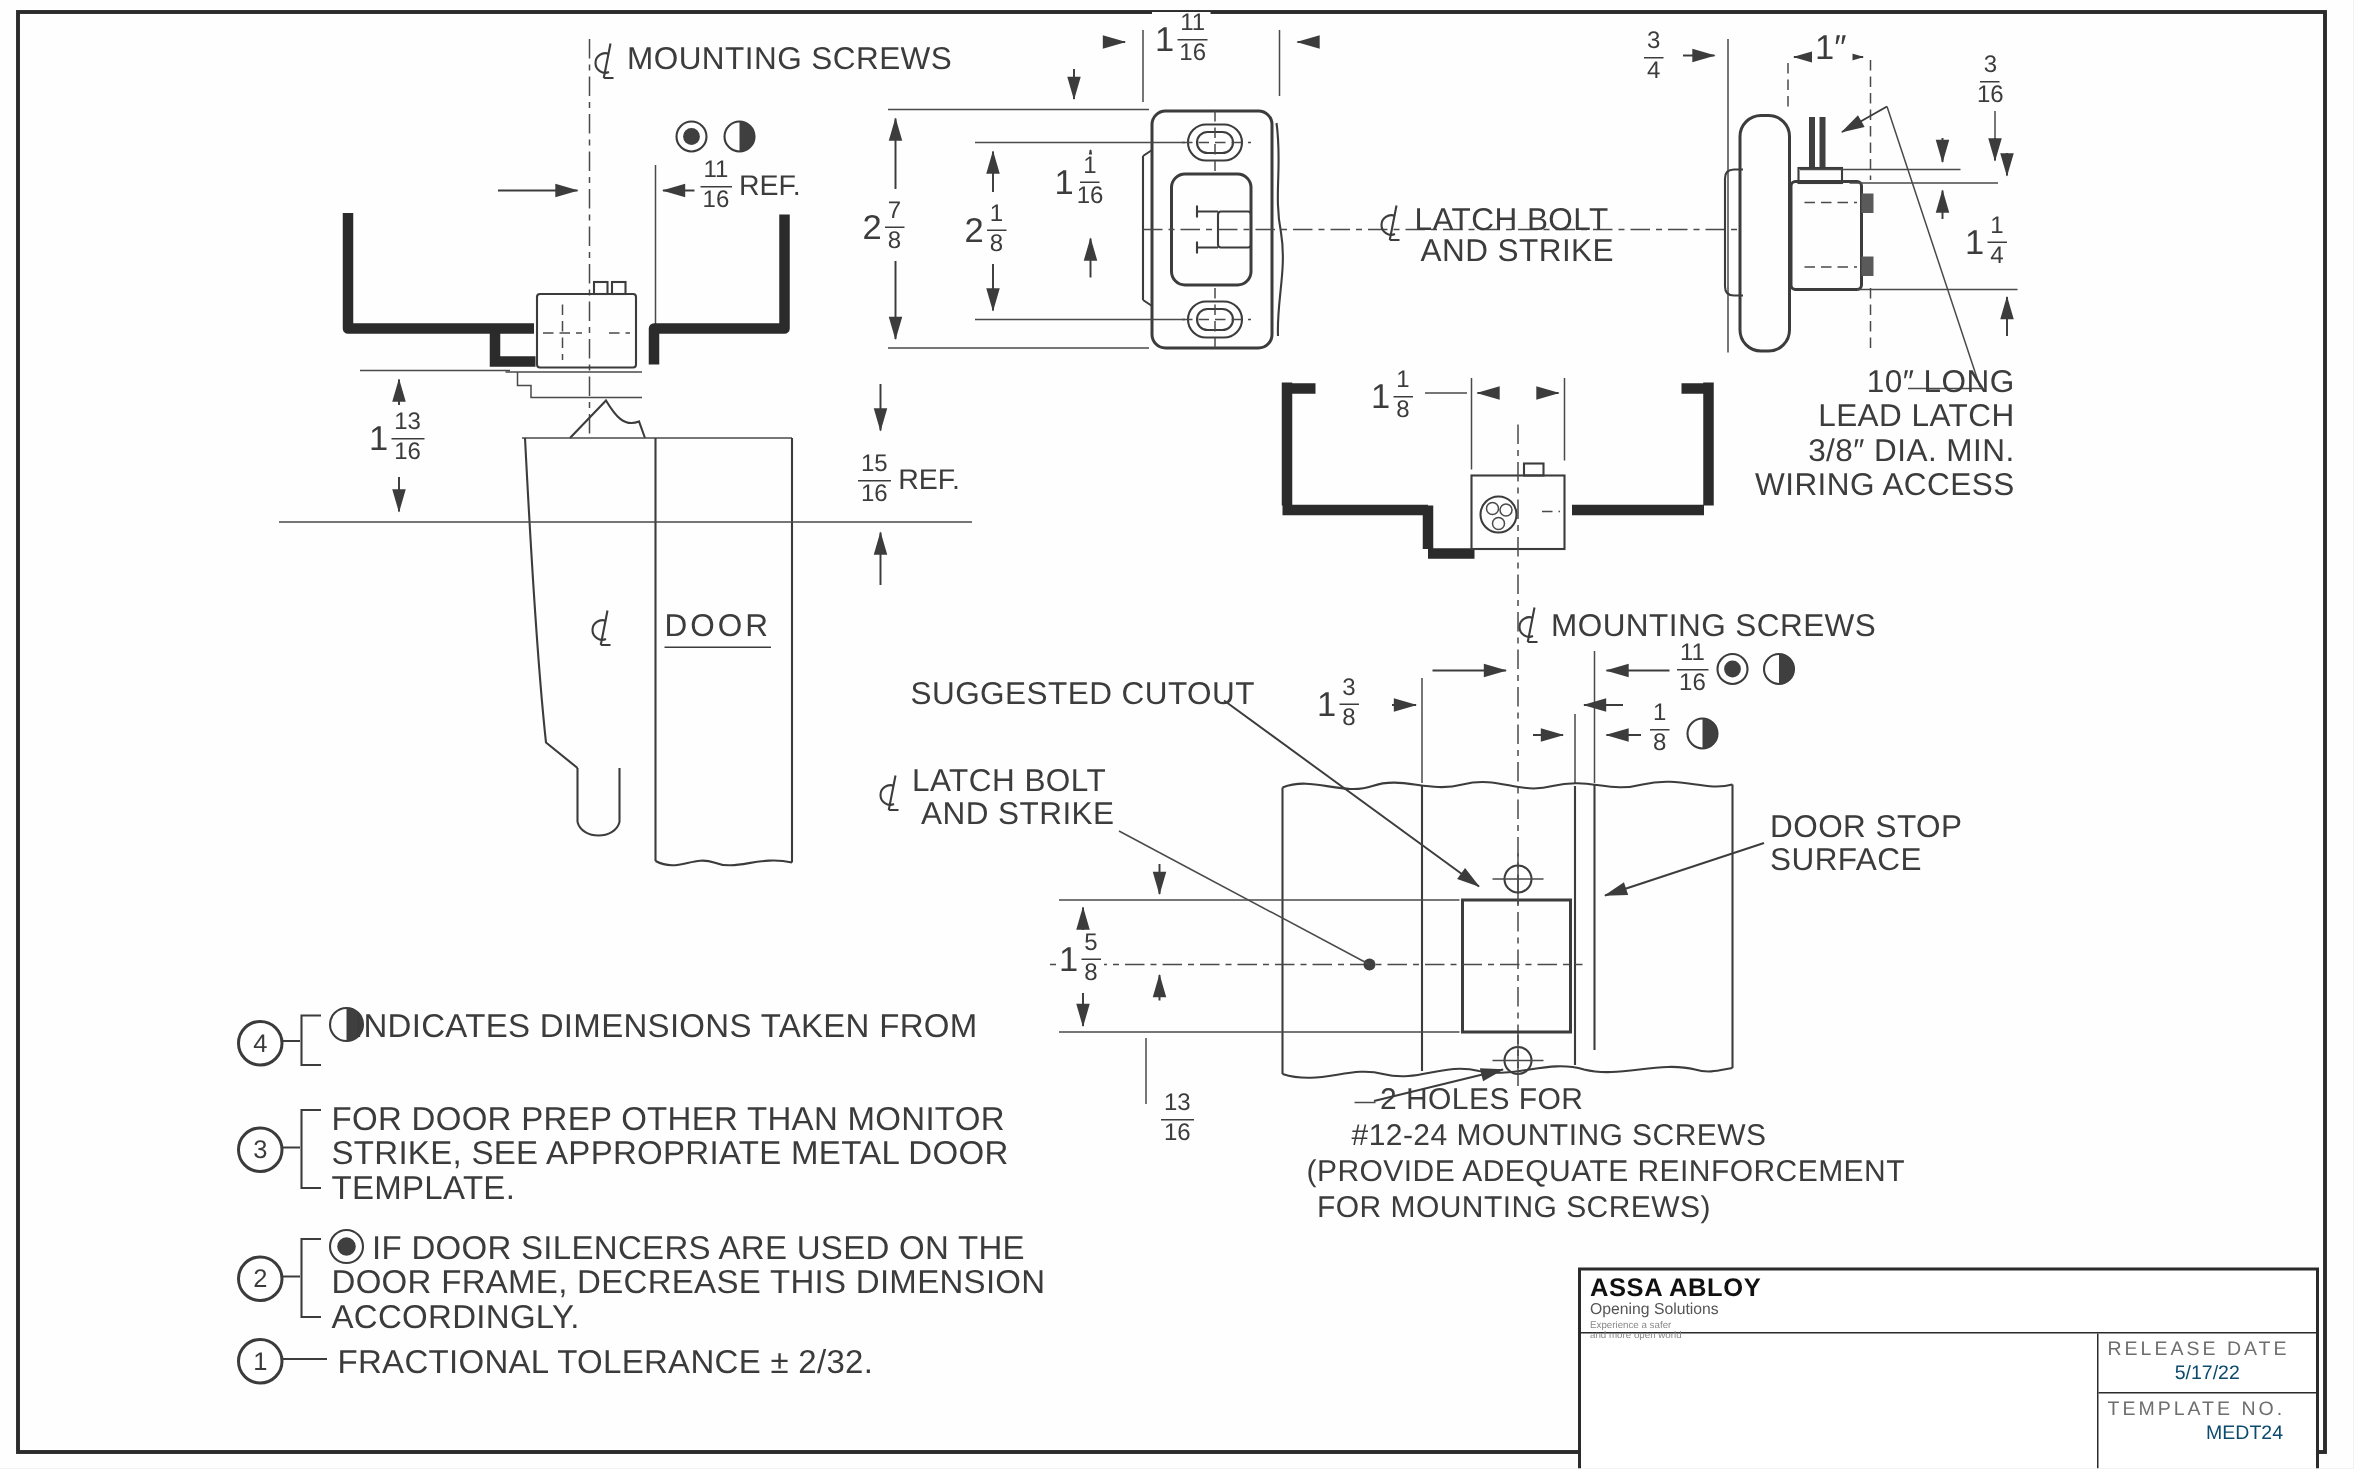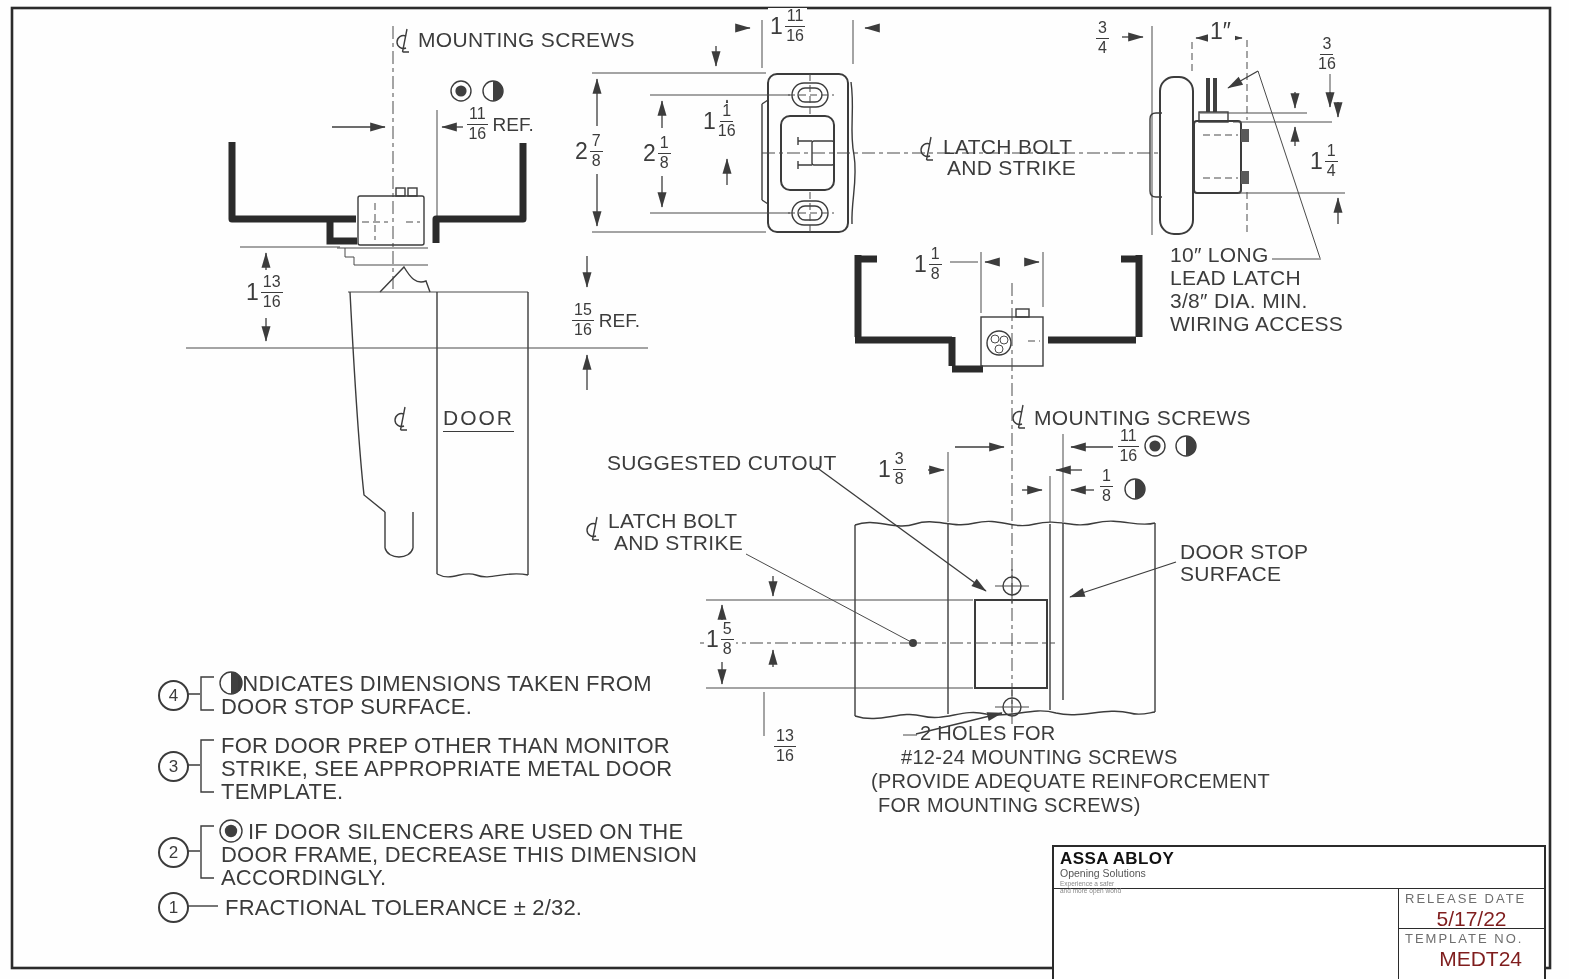--- a/index.html
+++ b/index.html
@@ -7,21 +7,21 @@
          font-family:"Liberation Sans", sans-serif;color:#3c3c3c;}
   .sheet svg.linework{position:absolute;left:0;top:0;}
   .ln{stroke:#3c3c3c;stroke-width:1.4;fill:none;}
   .ln2{stroke:#3c3c3c;stroke-width:2;fill:none;}
   .thin{stroke:#4a4a4a;stroke-width:1;fill:none;}
   .thk{stroke:#2b2b2b;stroke-width:7;fill:none;}
   .dsh{stroke-dasharray:13 4 4 4;}
   .dsh2{stroke-dasharray:7 4;}
   .ar{stroke:#3c3c3c;stroke-width:1.3;fill:none;marker-end:url(#ah);}
   .fillink{fill:#3f3f3f;stroke:none;}
-  .lbl{position:absolute;font-size:21px;letter-spacing:.3px;white-space:nowrap;line-height:1.1;}
+  .lbl{position:absolute;font-size:21px;letter-spacing:.3px;white-space:nowrap;line-height:1.1;text-align:right;}
   .lbl.sm{font-size:20px;}
   .note-line{position:absolute;font-size:22px;letter-spacing:.2px;white-space:nowrap;color:#3b3b3b;}
   .ncirc{position:absolute;width:27px;height:27px;border:2px solid #3b3b3b;border-radius:50%;
          display:flex;align-items:center;justify-content:center;font-size:17px;color:#3b3b3b;background:#fff;}
   .dim{position:absolute;display:flex;align-items:center;gap:2px;background:#fefefe;padding:0 2px;line-height:1;}
   .dim .wh{font-size:23px;}
   .dim .fr{display:inline-flex;flex-direction:column;align-items:center;font-size:16px;line-height:1.05;}
   .dim .fr .n{border-bottom:1.6px solid #3c3c3c;padding:0 2px 1px;}
   .dim .fr .n:empty{border:none;padding:0;}
   .dim .fr .d{padding-top:1px;}
@@ -34,21 +34,21 @@
   .tb-brand{font-size:17px;font-weight:bold;letter-spacing:.4px;color:#111;line-height:1;}
   .tb-sub{font-size:10.5px;color:#555;line-height:1.2;}
   .tb-tiny{font-size:6.5px;color:#888;line-height:1.15;}
   .tb-title{position:absolute;left:0;top:42px;width:344px;bottom:0;padding:3px 0 0 60px;box-sizing:border-box;}
   .tb-title div{font-size:20px;line-height:19.5px;color:#2f2f2f;white-space:nowrap;}
   .tb-right{position:absolute;left:344px;top:42px;right:0;bottom:0;border-left:1.6px solid #2b2b2b;}
   .tb-cell{position:absolute;left:0;right:0;box-sizing:border-box;padding:2px 6px;}
   .tb-cell.c1{top:0;height:40px;border-bottom:1.6px solid #2b2b2b;}
   .tb-cell.c2{top:40px;bottom:0;}
   .tb-lab{font-size:13px;color:#6e6e6e;letter-spacing:2px;white-space:nowrap;}
-  .tb-val{font-size:21px;color:#7f1d1d;text-align:center;margin-top:1px;}
+  .tb-val{font-size:13px;color:#0c4a6e;text-align:center;margin-top:1px;}
   .tb-val.right{text-align:right;padding-right:16px;}
 </style>
 </head>
 <body>
 
 <div class="sheet">
 
 <svg class="linework" width="1569" height="979" viewBox="0 0 1569 979">
   <defs>
     <marker id="ah" viewBox="0 0 12 8" refX="11" refY="4" markerWidth="13" markerHeight="9" orient="auto-start-reverse">
@@ -407,21 +407,20 @@
         <span class="d">16</span>
       </span>
 </div>
 <div class="lbl sm" style="left:920px;top:722px">2 HOLES FOR</div>
 <div class="lbl sm" style="left:901px;top:746px">#12-24 MOUNTING SCREWS</div>
 <div class="lbl sm" style="left:871px;top:770px">(PROVIDE ADEQUATE REINFORCEMENT</div>
 <div class="lbl sm" style="left:878px;top:794px">FOR MOUNTING SCREWS)</div>
 
 <div class="ncirc" style="left:158px;top:680px">4</div>
 <div class="note-line" style="left:236px;top:671px">INDICATES DIMENSIONS TAKEN FROM</div>
-<div class="note-line" style="left:221px;top:694px">DOOR STOP SURFACE.</div>
 
 <div class="ncirc" style="left:158px;top:751px">3</div>
 <div class="note-line" style="left:221px;top:733px">FOR DOOR PREP OTHER THAN MONITOR</div>
 <div class="note-line" style="left:221px;top:756px">STRIKE, SEE APPROPRIATE METAL DOOR</div>
 <div class="note-line" style="left:221px;top:779px">TEMPLATE.</div>
 
 <div class="ncirc" style="left:158px;top:837px">2</div>
 <div class="note-line" style="left:221px;top:842px">DOOR FRAME, DECREASE THIS DIMENSION</div>
 <div class="note-line" style="left:248px;top:819px">IF DOOR SILENCERS ARE USED ON THE</div>
 <div class="note-line" style="left:221px;top:865px">ACCORDINGLY.</div>

